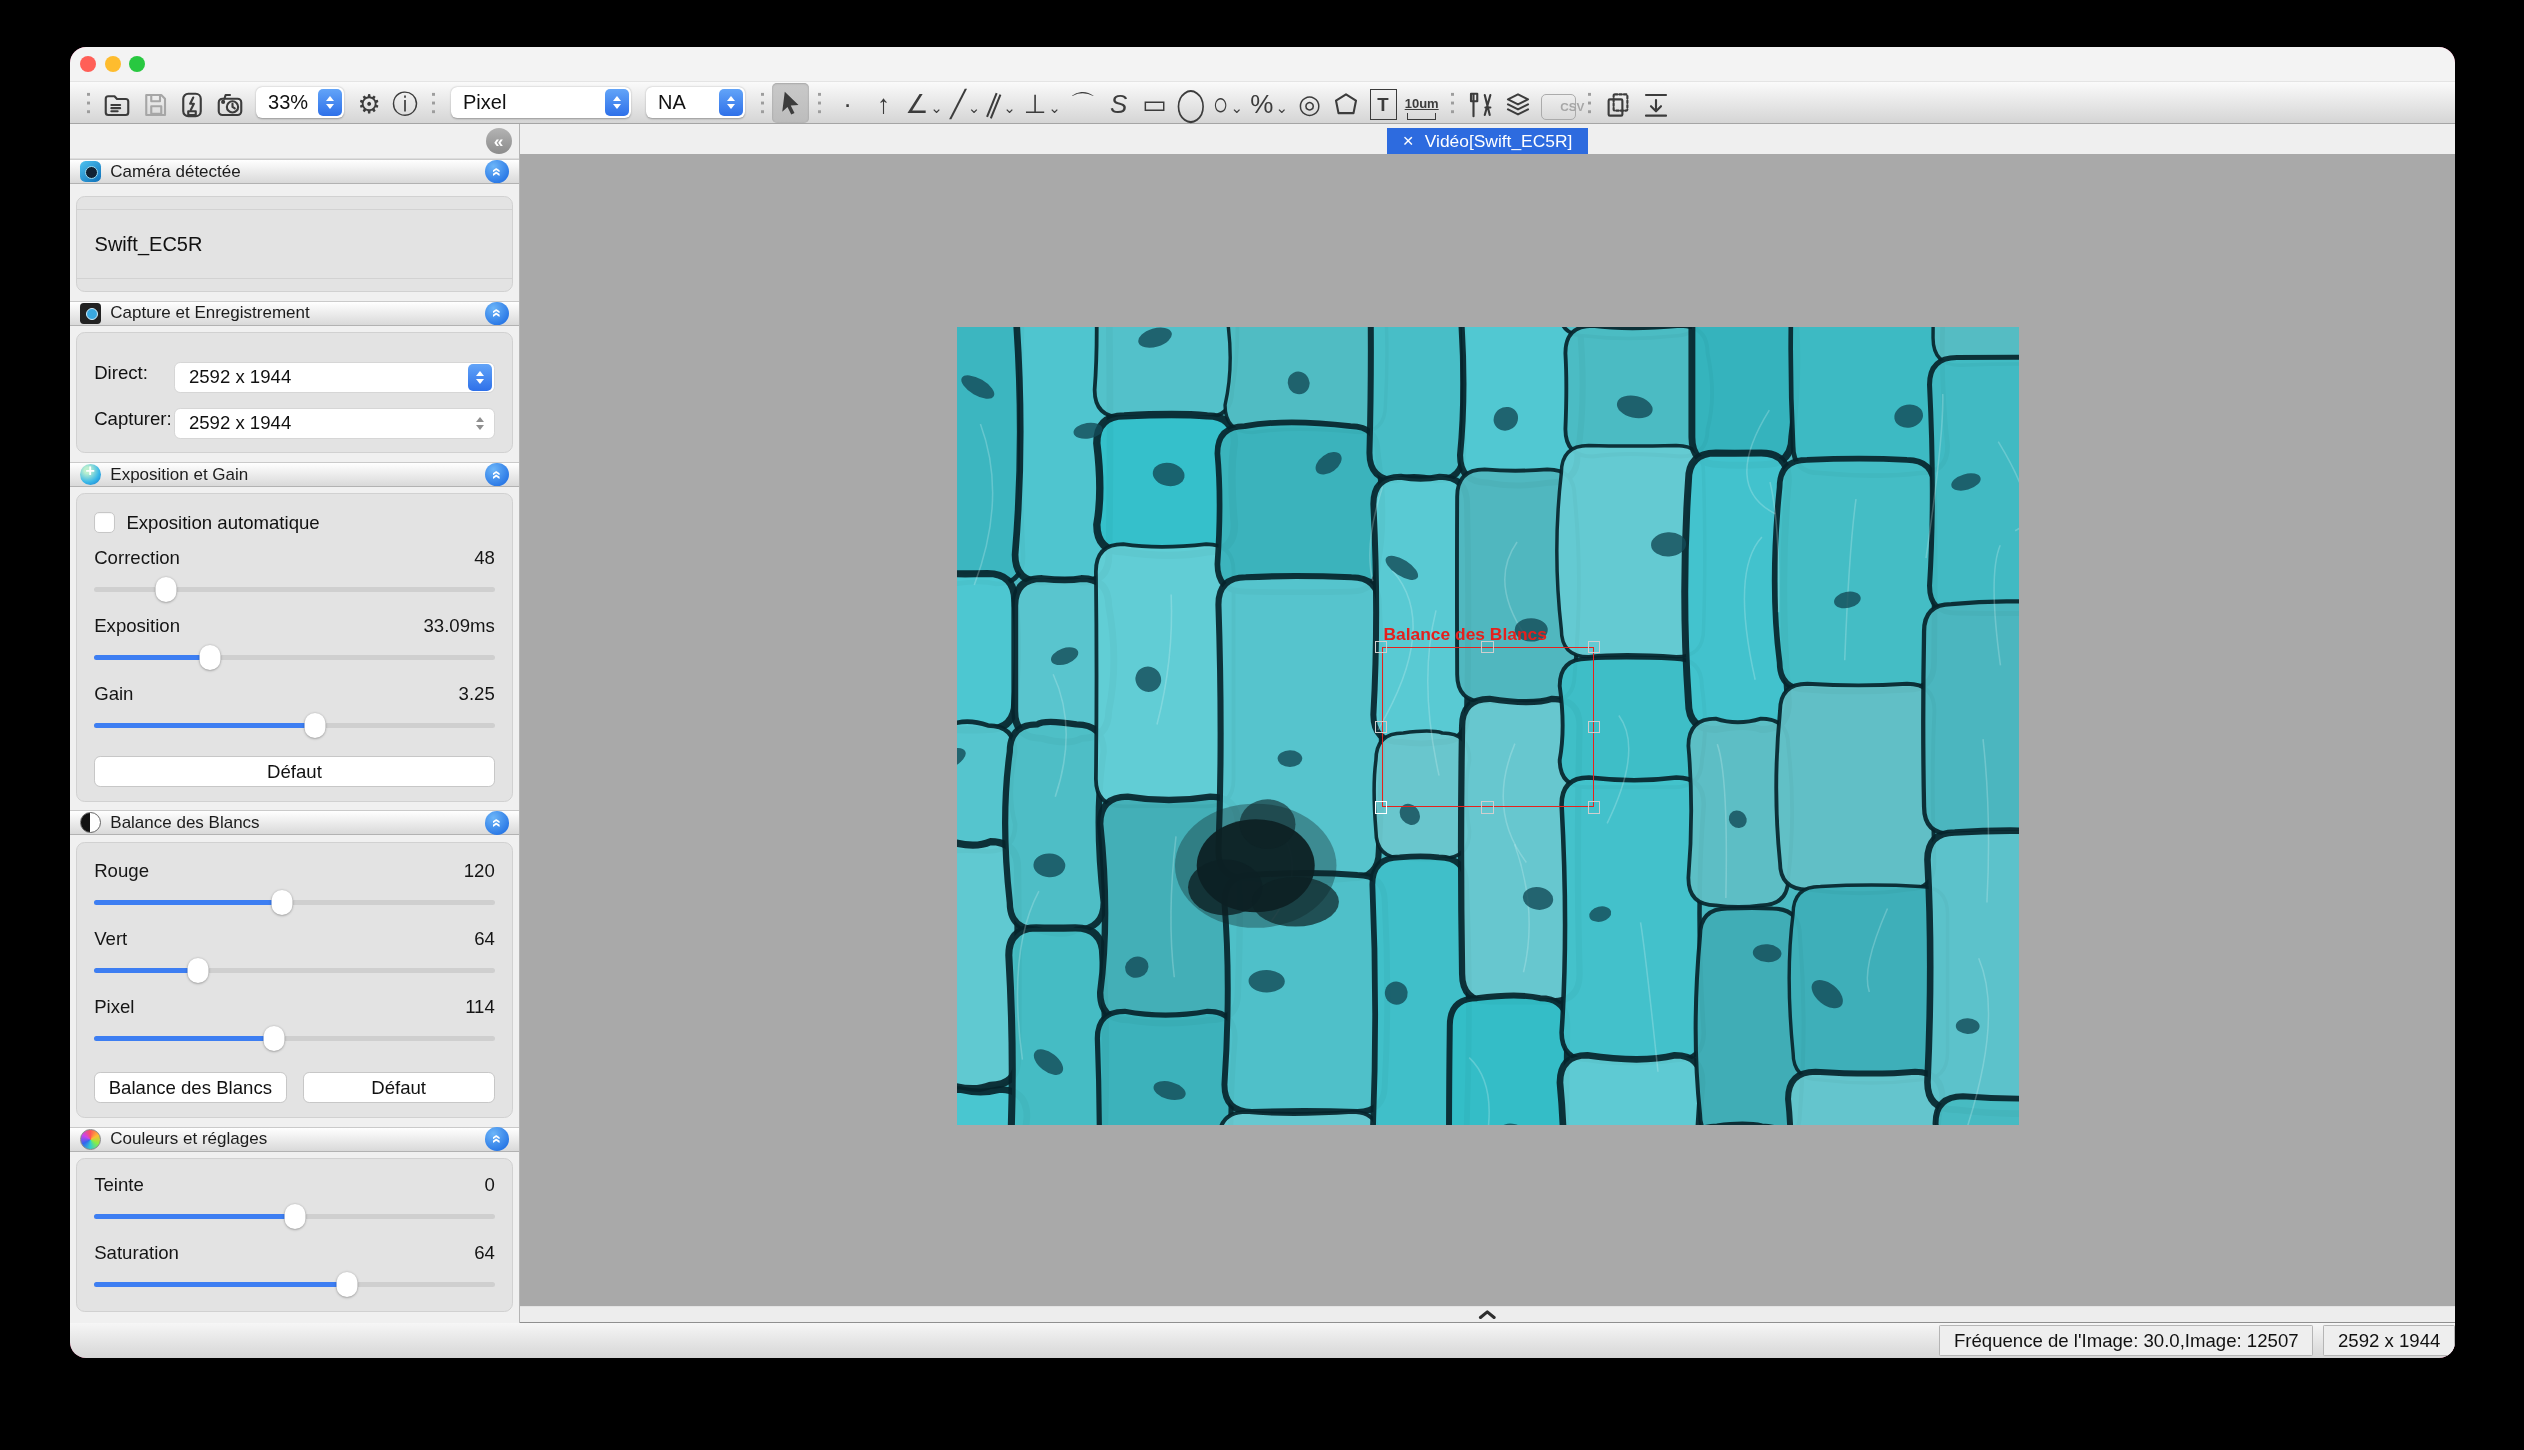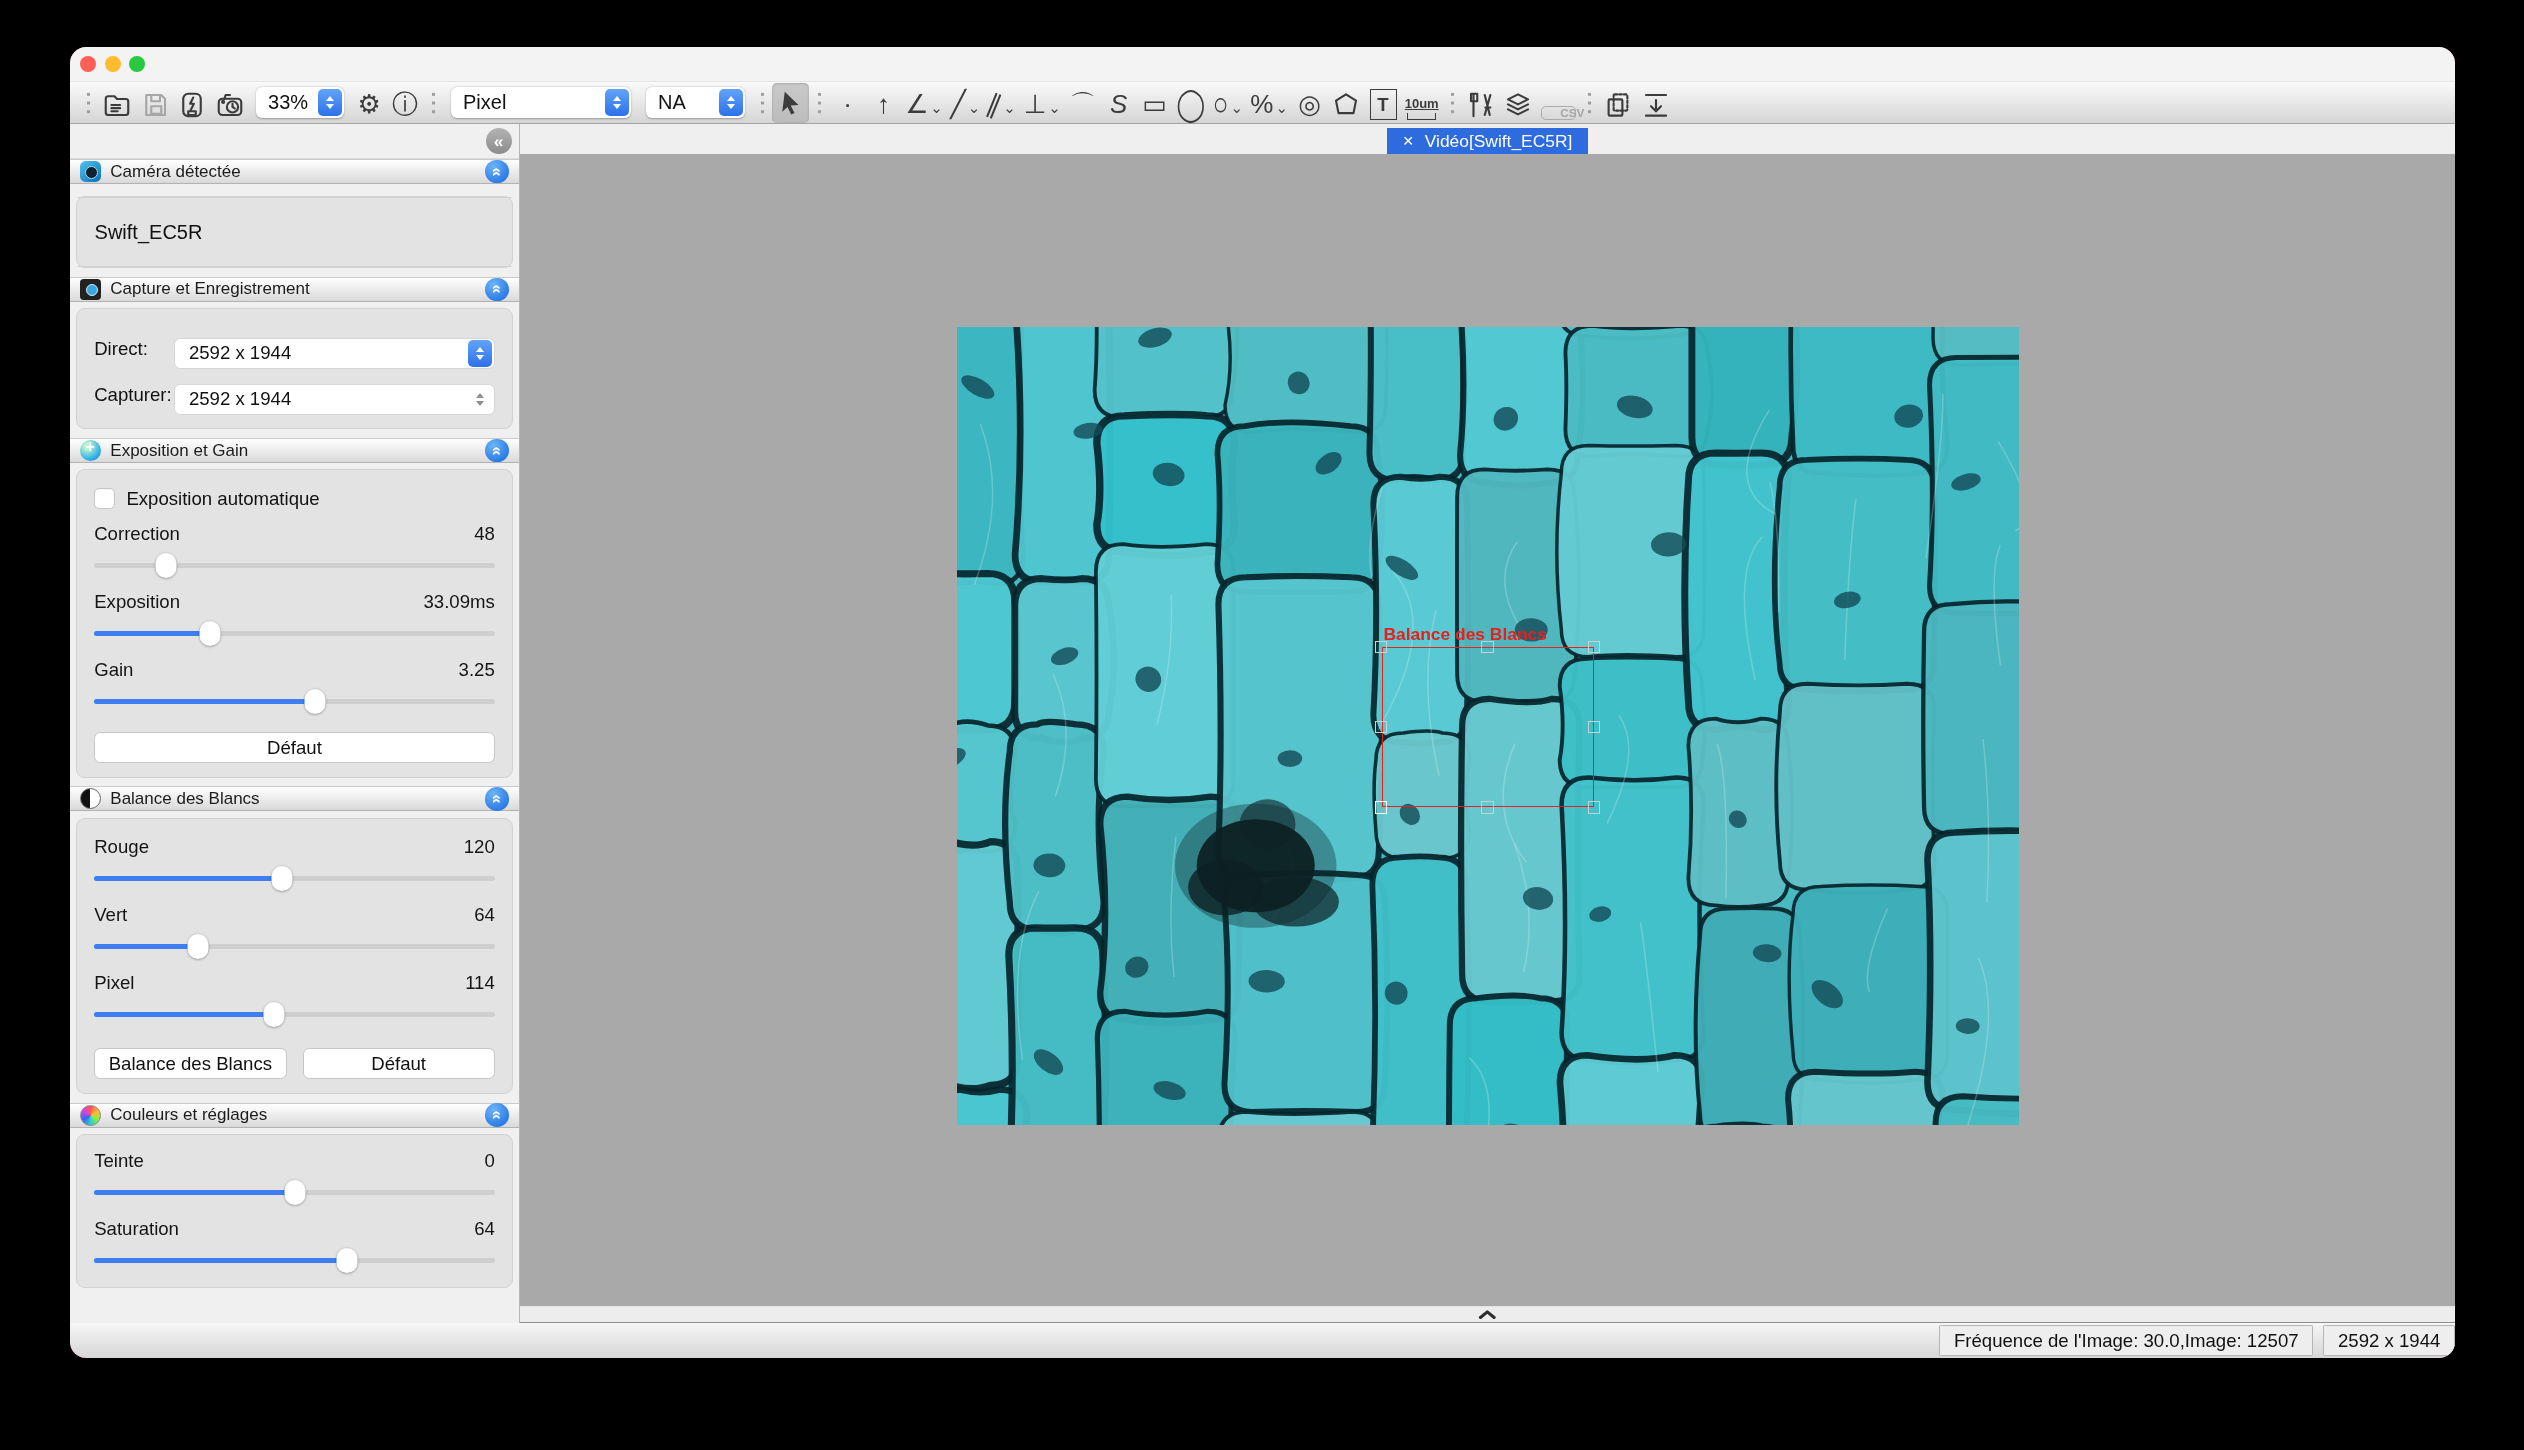--- a/index.html
+++ b/index.html
@@ -40,21 +40,21 @@
              margin:0 1.9px 0 10px; display:flex; flex-direction:column; align-items:center; justify-content:center; gap:3.1px; flex:0 0 auto; }
   .stepper .up   { width:0; height:0; border-left:4.3px solid transparent; border-right:4.3px solid transparent; border-bottom:5.6px solid #fff; }
   .stepper .down { width:0; height:0; border-left:4.3px solid transparent; border-right:4.3px solid transparent; border-top:5.6px solid #fff; }
   .stepper.gray { background:none; }
   .stepper.gray .up { border-bottom-color:#8f8f8f; } .stepper.gray .down { border-top-color:#8f8f8f; }
   .text-tool { width:27px; height:31px; border:1.9px solid #3c3c3c; display:flex; align-items:center; justify-content:center;
                font-size:18.6px; font-weight:bold; color:#3c3c3c; }
   .scalebar { display:flex; flex-direction:column; align-items:center; }
   .scalebar .sb-txt { font-size:13px; font-weight:bold; text-decoration:underline; }
   .scalebar .sb-bracket { width:29px; height:6.8px; border:1.9px solid #3c3c3c; border-top:none; margin-top:1.9px; }
-  .csv-box { width:35px; height:14px; border:1.9px solid #ababab; border-radius:5px; color:#a6a6a6;
+  .csv-box { width:35px; height:26px; border:1.9px solid #ababab; border-radius:5px; color:#a6a6a6;
              font-size:11.8px; font-weight:bold; display:flex; align-items:center; justify-content:center;padding-left:28px; }
 
   
   .content { flex:1; display:flex; min-height:0; }
 
   
   .sidebar { width:450px; flex:0 0 auto; background:#f0f0f0; border-right:1.2px solid #b5b5b5; overflow:hidden; }
   .sb-top { height:35px; position:relative; border-bottom:0.6px solid #dddddd; }
   .collapse-sidebar { position:absolute; right:7.5px; top:4.3px; width:26px; height:26px; border-radius:50%;
                       background:linear-gradient(#b3b3b3,#8c8c8c); color:#fff; font-size:17.4px; font-weight:bold;
@@ -73,21 +73,21 @@
   .icon-capture { border-radius:3.7px; background:#222; position:relative; }
   .icon-capture::after { content:""; position:absolute; left:5.6px; top:5.6px; width:10px; height:10px;
                          border-radius:50%; background:#39a8e0; border:1.2px solid #cfeefc; }
   .icon-exposure { border-radius:50%; background:radial-gradient(circle at 35% 30%,#bdf0cf 15%,#39b7e8 60%,#1173c9); position:relative; }
   .icon-exposure::after { content:"+"; position:absolute; left:5.6px; top:-1.9px; color:#fff; font-size:16px; font-weight:bold; }
   .icon-wb { border-radius:50%; background:linear-gradient(90deg,#111 50%,#fff 50%); border:0.6px solid #666; }
   .icon-colorwheel { border-radius:50%; border:0.6px solid #888;
                      background:conic-gradient(#f55,#fb3,#8e4,#3cc,#36e,#c4e,#f55); }
   .panel-body { margin:6.2px 6.2px 8.7px; background:#e3e3e3; border:0.6px solid #d1d1d1; border-radius:8.7px;
                 padding:13.7px 17px; }
-  .panel-body.list { padding:0 0;margin-top:12px; }
+  .panel-body.list { padding:12px 0;margin-top:12px; }
   .rule { height:1.2px; background:#fafafa; border-bottom:0.6px solid #d2d2d2; }
   .device { font-size:20px; color:#111; padding:22.4px 0 22.4px 17.4px; }
 
   .big-btns { display:flex; gap:12.4px; margin:2.5px 0 18.6px; }
   .big-btn { flex:1; height:65px; background:#fdfdfd; border:1.2px solid #b9b9b9; border-radius:3.7px;
              display:flex; align-items:center; justify-content:center; gap:12.4px; font-size:18.6px; color:#111; }
   .cam-svg { width:37px; height:35px; }
   .play-orb { width:36px; height:39px; border-radius:50%; position:relative;
               background:radial-gradient(circle at 35% 28%,#b8ecf8 5%,#2f9de4 55%,#0a57ad 90%,#20c4c4); }
   .play-orb::after { content:""; position:absolute; left:12.4px; top:10px; width:0; height:0;

